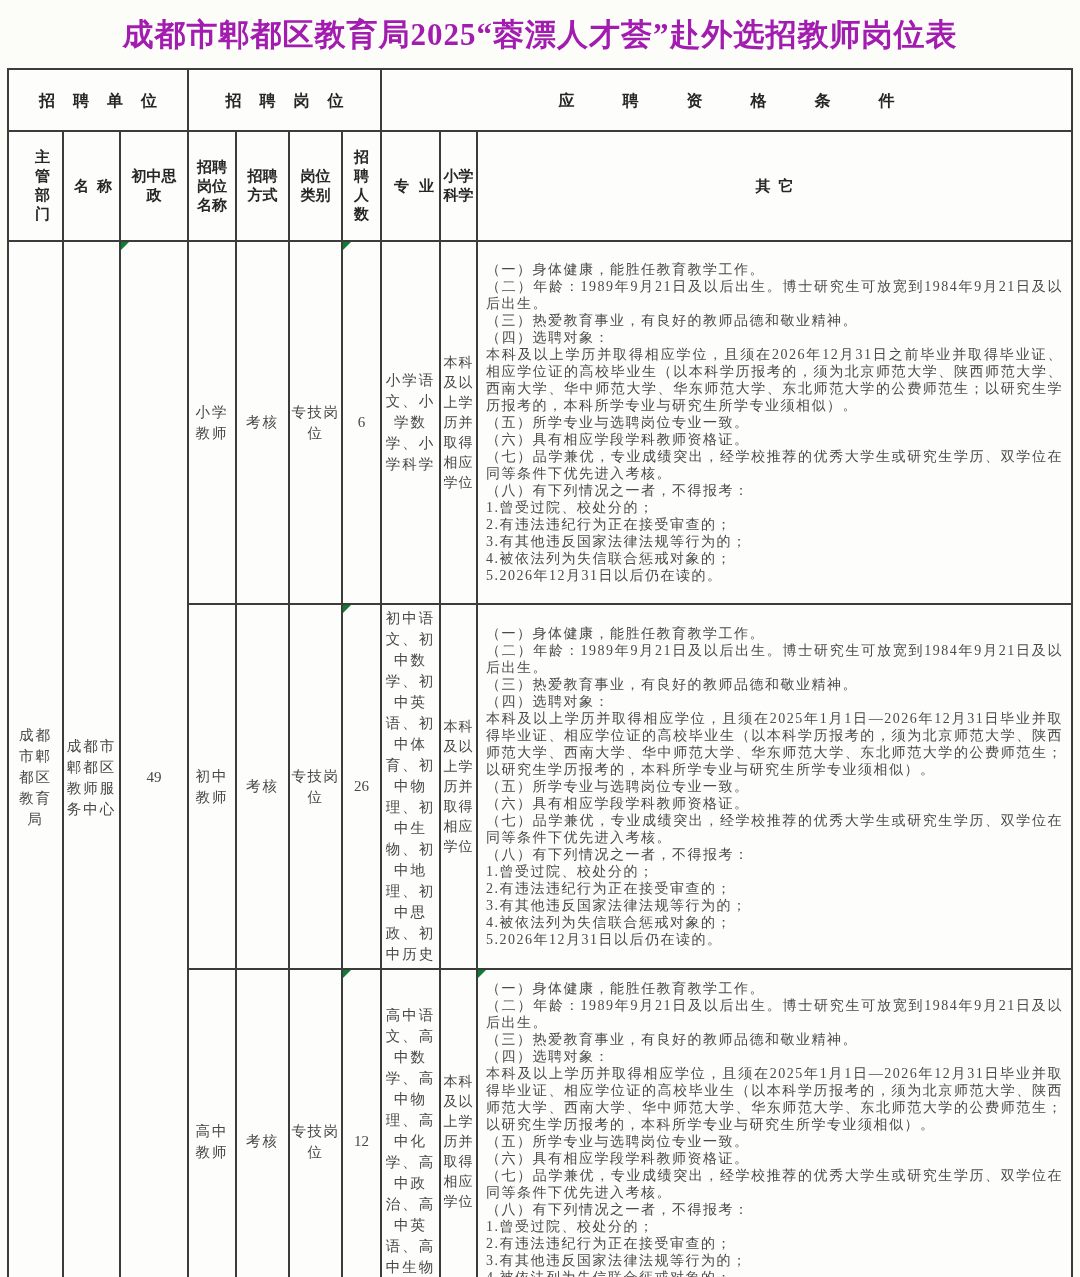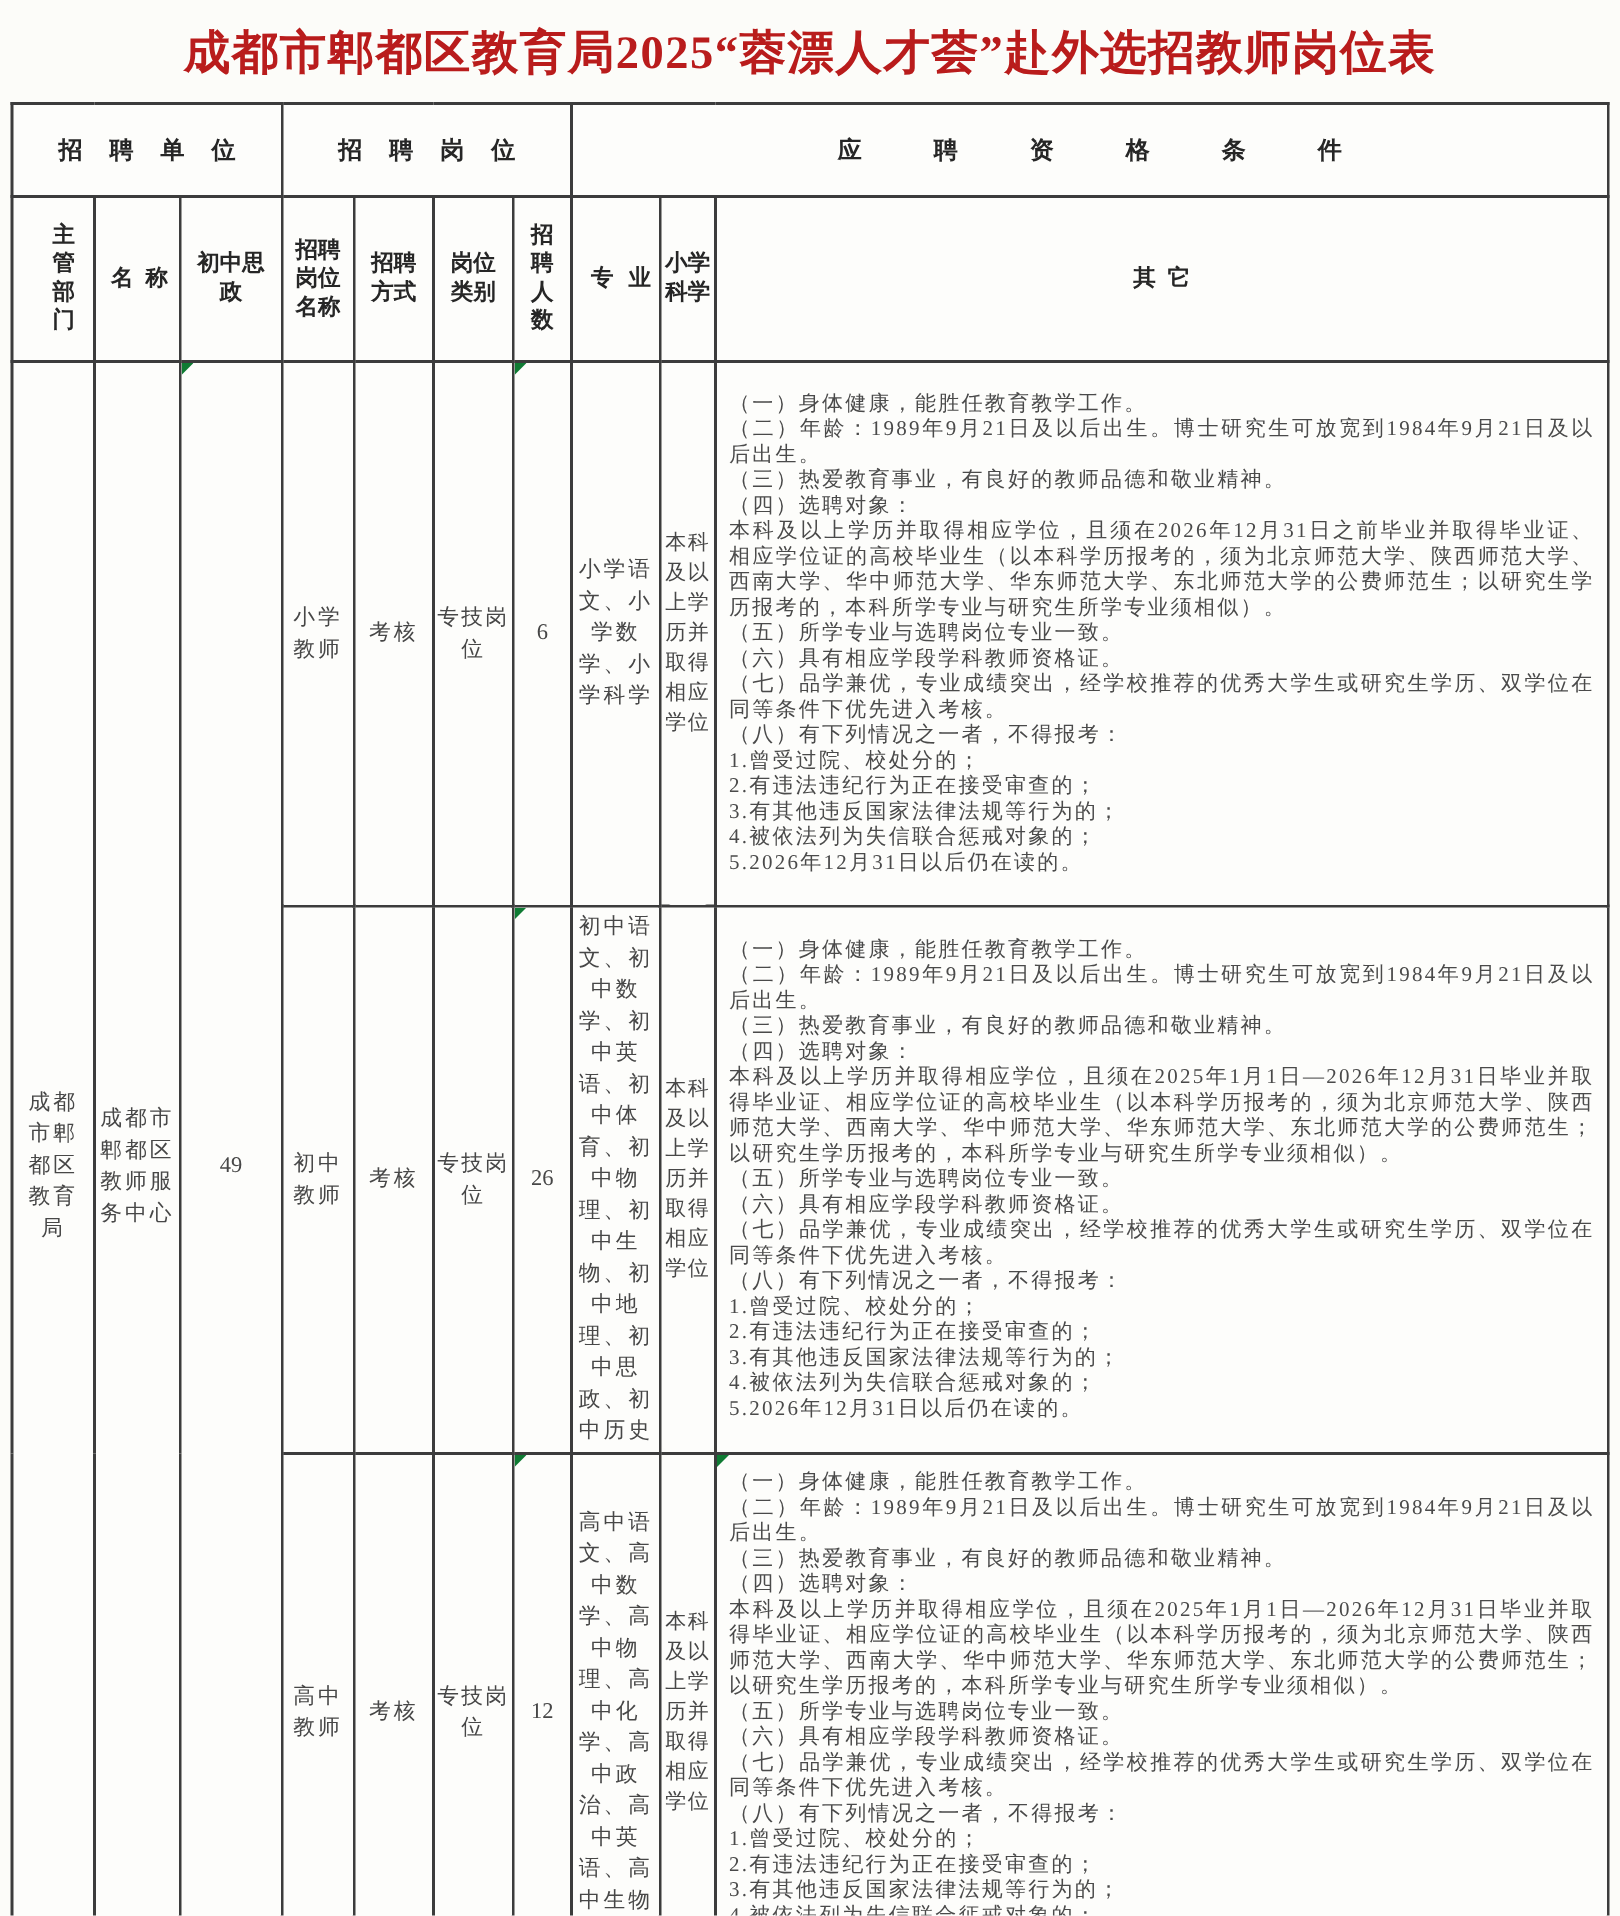--- a/index.html
+++ b/index.html
@@ -5,21 +5,21 @@
   html,body { margin:0; padding:0; }
   body {
     width:1080px; height:1277px; position:relative;
     background:#fcfcf9; color:#3f3f3f;
     font-family:"Liberation Serif","DejaVu Serif",serif;
     overflow:hidden;
   }
   .page-title {
     position:absolute; top:12px; left:0; width:100%;
     margin:0; text-align:center;
-    font-size:31px; font-weight:bold; color:#b91c1c;
+    font-size:31px; font-weight:bold; color:#a21caf;
     letter-spacing:1px; line-height:46px; white-space:nowrap;
   }
   table.grid {
     position:absolute; top:68px; left:7px; width:1066px;
     border-collapse:collapse; table-layout:fixed;
   }
   .grid th, .grid td {
     border:2px solid #3c3c3c;
     vertical-align:middle; text-align:center;
     overflow:hidden; position:relative;

